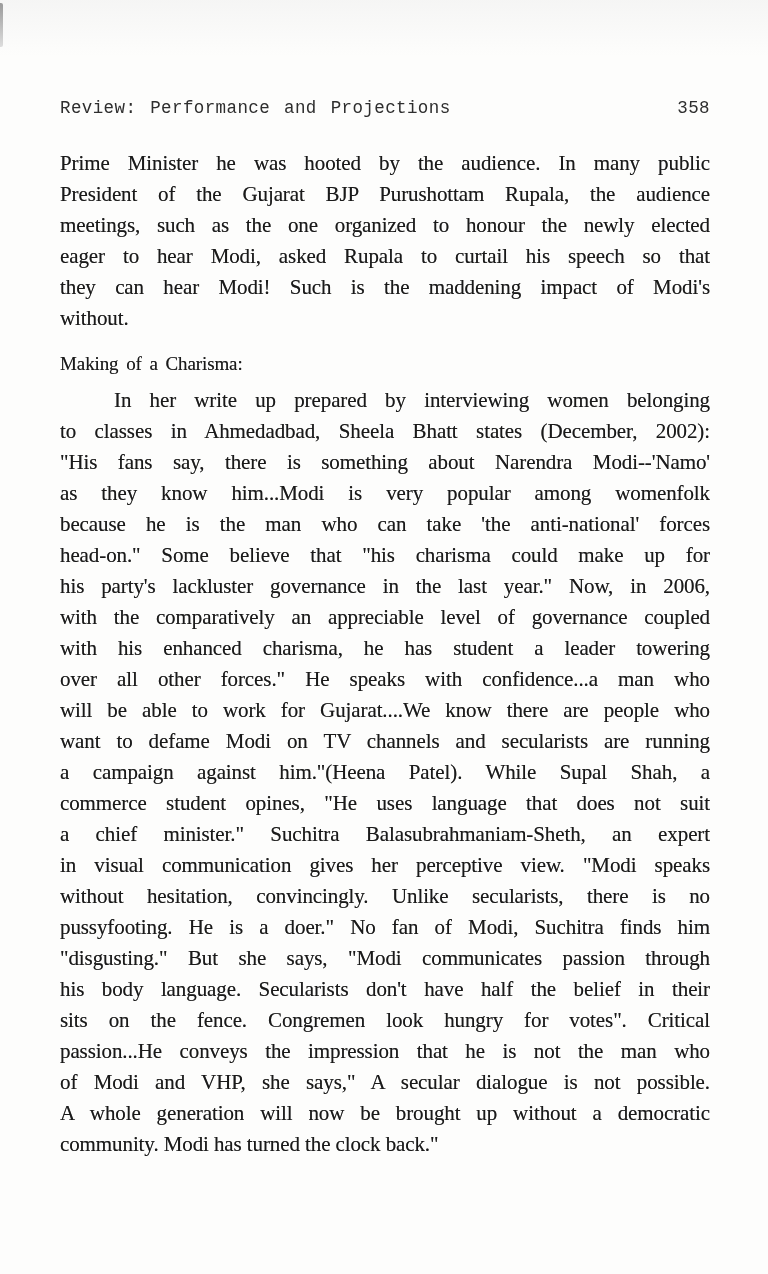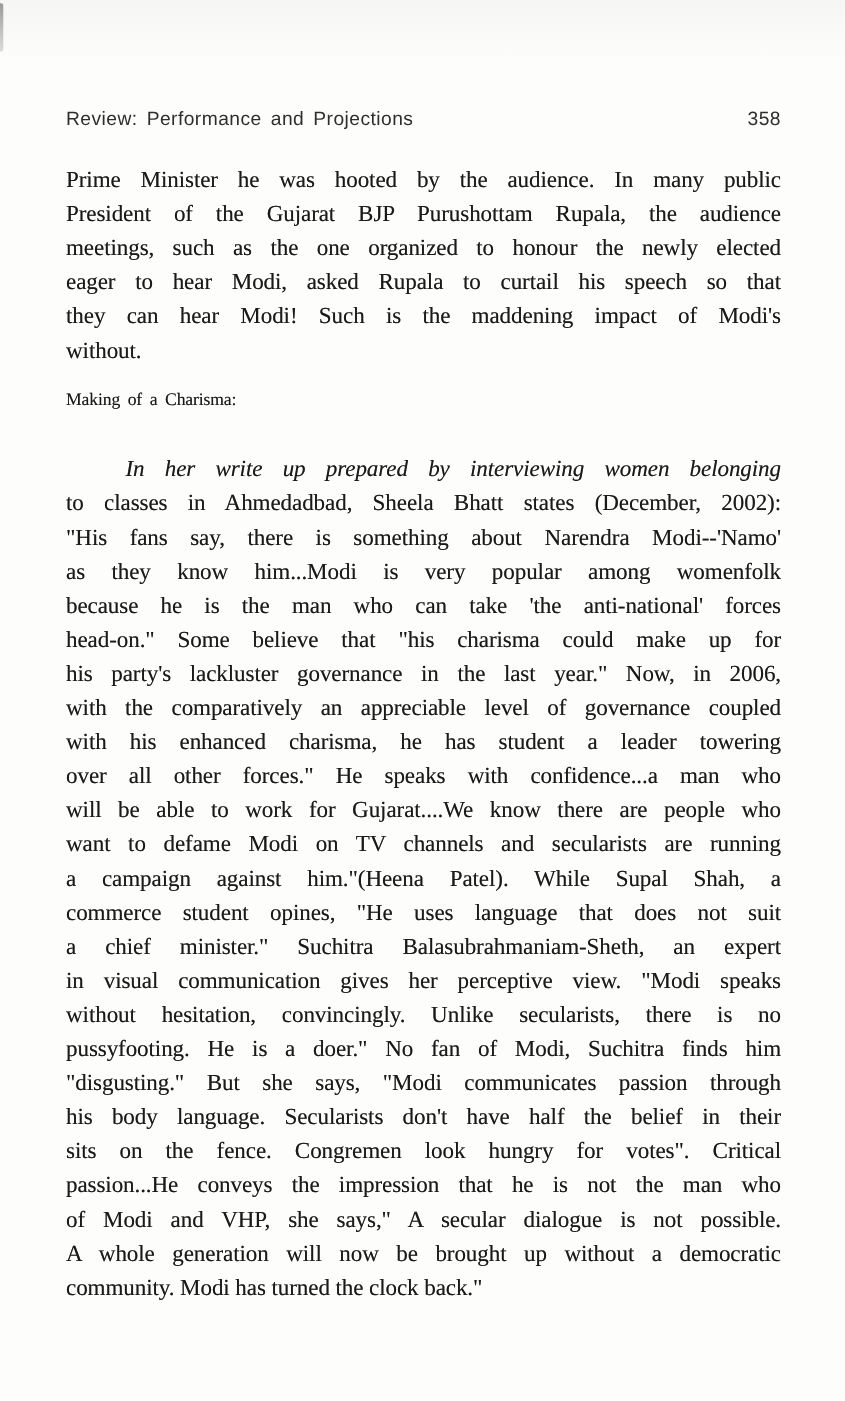--- a/index.html
+++ b/index.html
@@ -30,21 +30,21 @@
     background: linear-gradient(180deg, #8a8a8a, #d8d8d8);
     border-radius: 0 2px 2px 0;
     opacity: 0.85;
   }
   .running-header {
     margin: 0 58px 0 60px;
     padding-top: 98px;
     display: flex;
     justify-content: space-between;
     align-items: flex-start;
-    font-family: Liberation Sans, sans-serif;
+    font-family: Liberation Mono, monospace;
     font-size: 17.5px;
     line-height: 20px;
     color: var(--header-text, #2e2e2e);
     letter-spacing: 0.4px;
     word-spacing: 3px;
   }
   .page-body {
     margin: 30px 58px 0 60px;
     color: var(--text, #1a1a1a);
     font-size: 21px;
@@ -54,25 +54,25 @@
   }
   .paragraph { margin: 0; }
   .line {
     text-align: justify;
     text-align-last: justify;
     white-space: normal;
     height: 31px;
     overflow: hidden;
   }
   .line.last { text-align-last: left; }
-  .line.indent { text-indent: 54px; font-style: italic; }
+  .line.indent { text-indent: 54px; }
   .section-heading {
     margin-top: 14px;
-    margin-bottom: 32px;
-    font-size: 16px;
+    margin-bottom: 6px;
+    font-size: 19px;
     line-height: 31px;
     word-spacing: 3px;
   }
 </style>
 </head>
 <body style="--bg: #fdfdfc; --text: #1a1a1a; --header-text: #2e2e2e;">
 
 <div class="scan-top-shade"></div>
 <div class="scan-edge-mark"></div>
 

